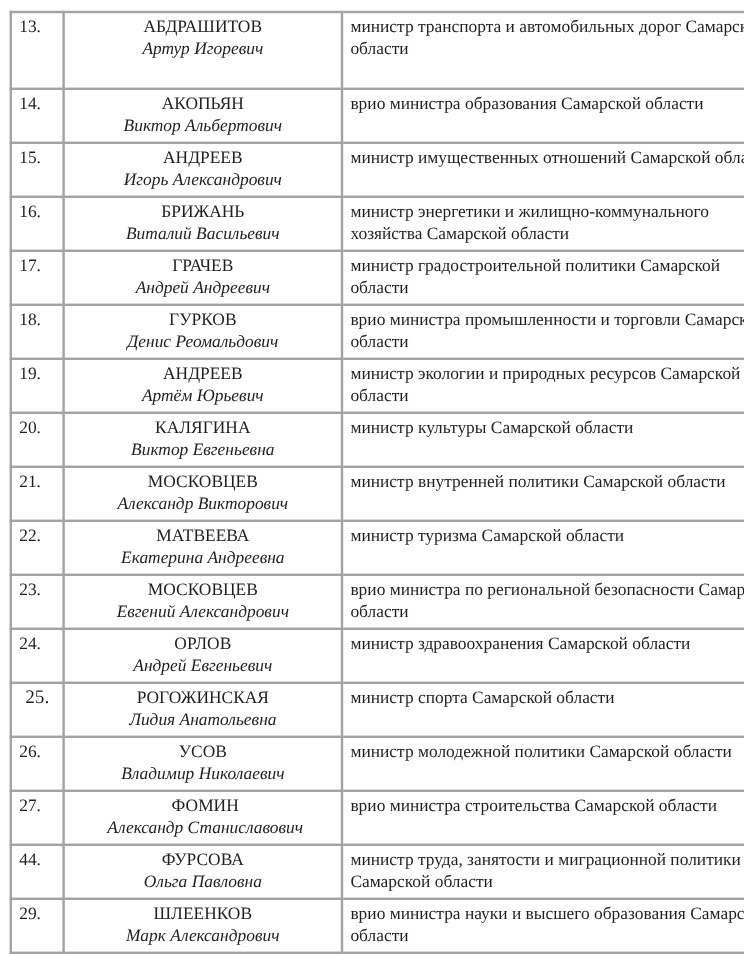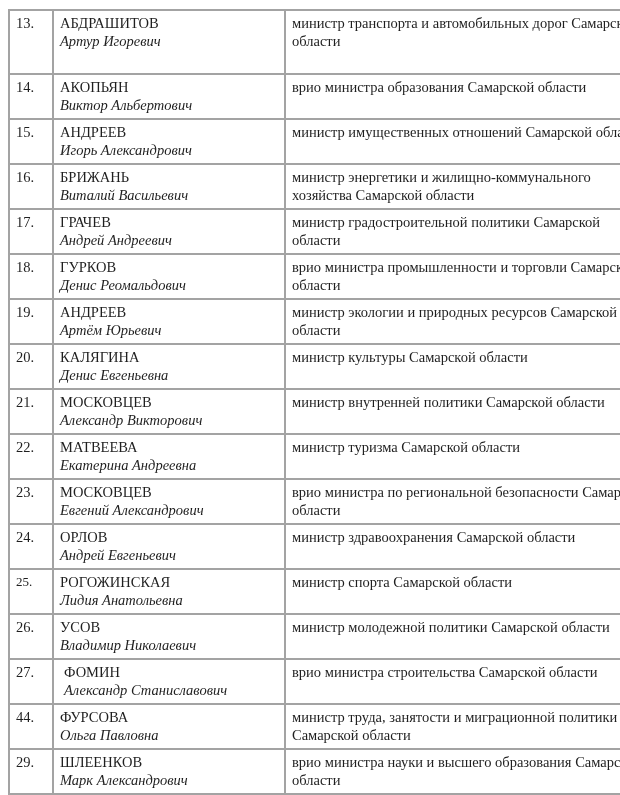--- a/index.html
+++ b/index.html
@@ -29,31 +29,31 @@
     vertical-align: top;
     padding: 3px 6px 4px 6px;
     font-size: 14.5px;
     line-height: 18px;
   }
   td.cell-num {
     width: 30px;
     padding-left: 5px;
     padding-right: 1px;
   }
-  td.cell-name { width: 218px; }
+  td.cell-name { width: 218px; text-align: center; }
   td.cell-pos  { width: 357px; }
 
   .surname { white-space: nowrap; }
   .given   { white-space: nowrap; font-style: italic; }
 
   
   tr:first-child td { height: 55px; }
 
   
-  tr:nth-child(13) td.cell-num { font-size: 13px; }
+  tr:nth-child(13) td.cell-num { font-size: 16px; text-align: center; }
 
   
   tr:nth-child(15) td.cell-name { padding-left: 10px; }
 
   
   tr:last-child td.cell-pos { text-align: justify; }
 </style>
 </head>
 <body>
 
@@ -113,21 +113,21 @@
           <td class="cell-name">
             <div class="surname">АНДРЕЕВ</div>
             <div class="given">Артём Юрьевич</div>
           </td>
           <td class="cell-pos">министр экологии и природных ресурсов Самарской области</td>
         </tr>
         <tr>
           <td class="cell-num">20.</td>
           <td class="cell-name">
             <div class="surname">КАЛЯГИНА</div>
-            <div class="given">Денис Евгеньевна</div>
+            <div class="given">Виктор Евгеньевна</div>
           </td>
           <td class="cell-pos">министр культуры Самарской области</td>
         </tr>
         <tr>
           <td class="cell-num">21.</td>
           <td class="cell-name">
             <div class="surname">МОСКОВЦЕВ</div>
             <div class="given">Александр Викторович</div>
           </td>
           <td class="cell-pos">министр внутренней политики Самарской области</td>

